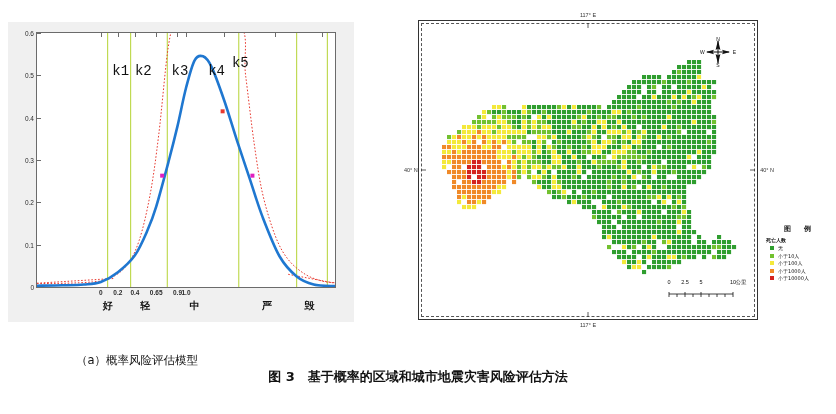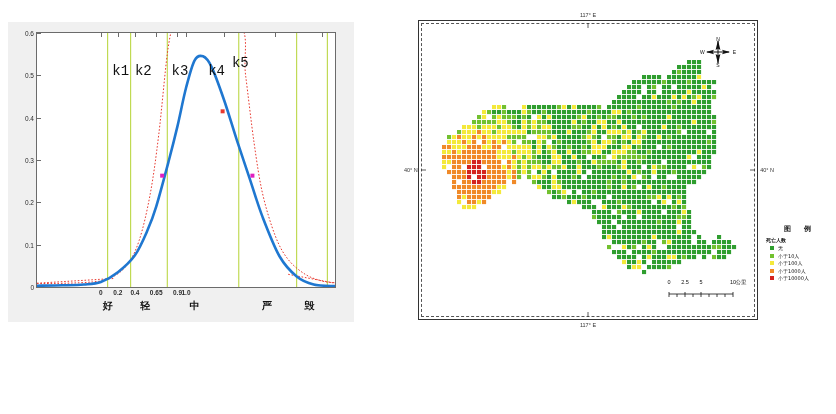--- a/index.html
+++ b/index.html
@@ -271,20 +271,21 @@
         <div class="xcat" style="left: 108.131px;">轻</div>
         <div class="xcat" style="left: 157.514px;">中</div>
         <div class="xcat" style="left: 229.886px;">严</div>
         <div class="xcat" style="left: 272.457px;">毁</div>
         <div class="klabel" style="left: 75.3514px; top: 30px;">k1</div>
         <div class="klabel" style="left: 97.9143px; top: 30px;">k2</div>
         <div class="klabel" style="left: 134.526px; top: 30px;">k3</div>
         <div class="klabel" style="left: 171.137px; top: 30px;">k4</div>
         <div class="klabel" style="left: 194.977px; top: 22px;">k5</div>
       </div>
+    <div class="subcaption subcaption-a">（a）概率风险评估模型</div>
   </div>
 
   <div class="panel-b">
     <div class="map-frame" id="mapFrame">
       <svg class="map-svg" id="mapSvg" width="338" height="298">
           <g>
             <rect x="268" y="39" width="4.1" height="4.1" fill="#2f9e2f"></rect>
             <rect x="273" y="39" width="4.1" height="4.1" fill="#2f9e2f"></rect>
             <rect x="278" y="39" width="4.1" height="4.1" fill="#2f9e2f"></rect>
             <rect x="258" y="44" width="4.1" height="4.1" fill="#2f9e2f"></rect>
@@ -1614,13 +1615,14 @@
           <span class="legend-swatch" style="background: rgb(240, 138, 40);"></span>
           <span class="legend-label">小于1000人</span>
         </div>
         <div class="legend-row">
           <span class="legend-swatch" style="background: rgb(212, 35, 30);"></span>
           <span class="legend-label">小于10000人</span>
         </div>
       </div>
   </div>
 
+  <div class="main-caption">图 3　基于概率的区域和城市地震灾害风险评估方法</div>
 </div>
 
 </body></html>

